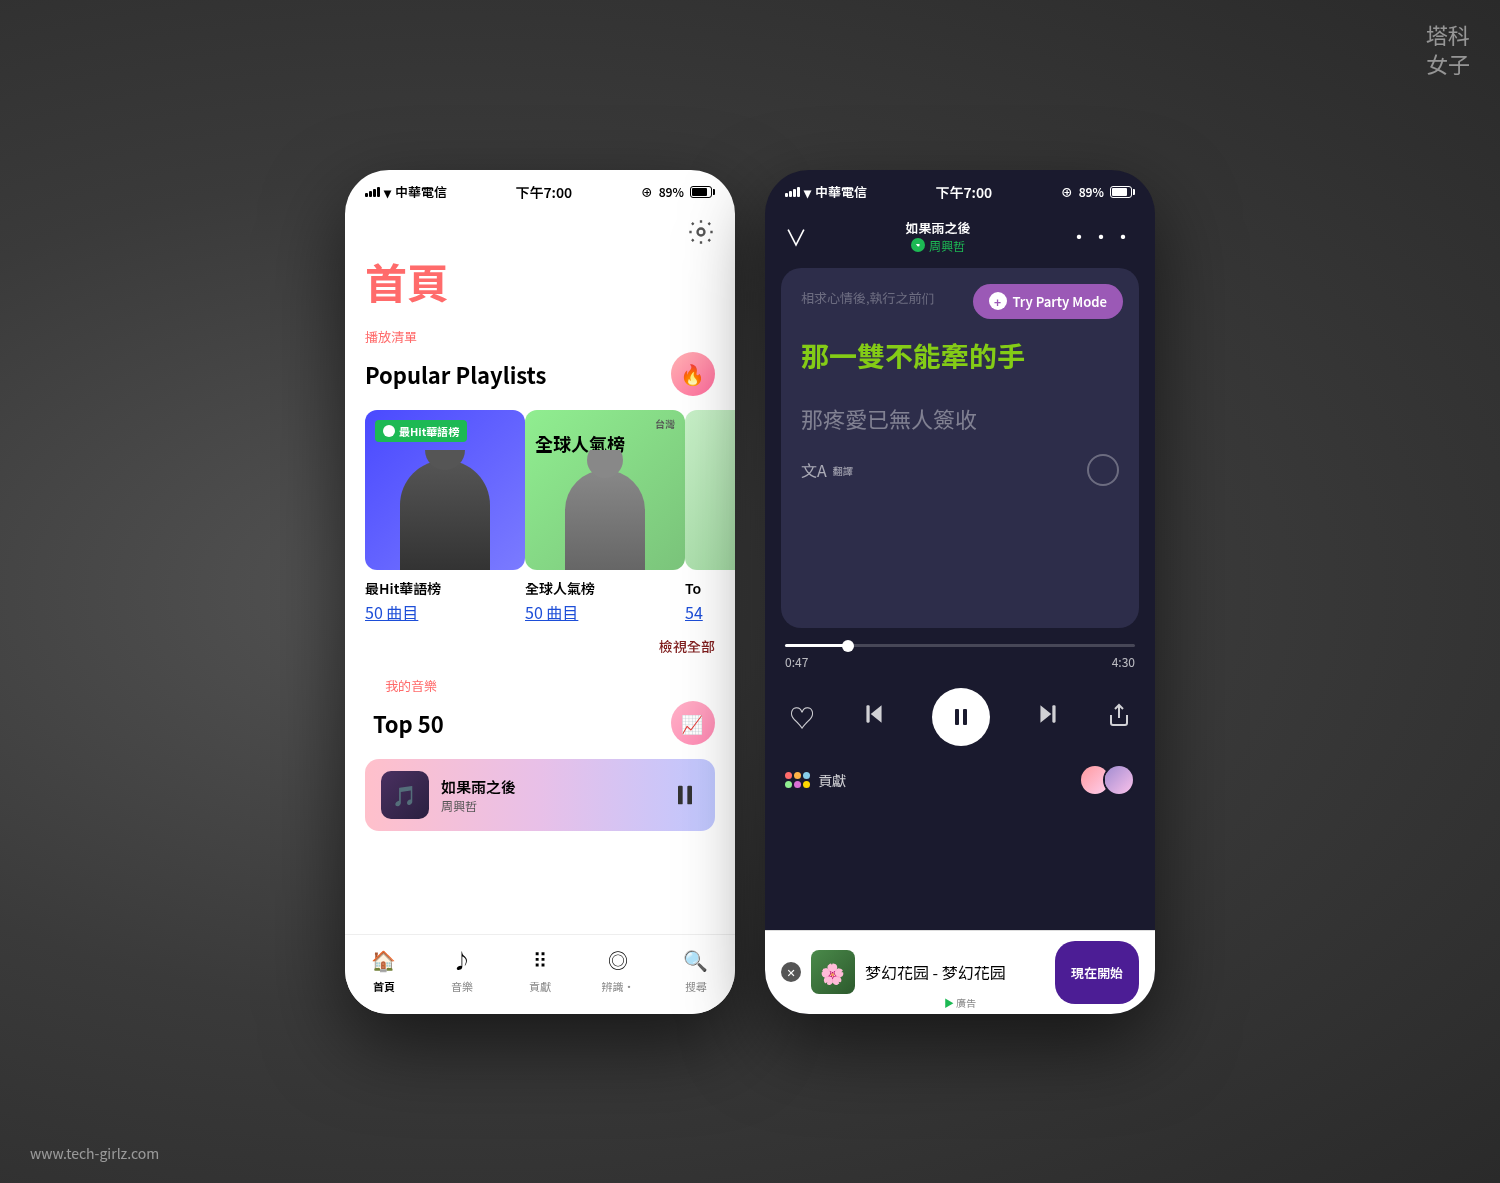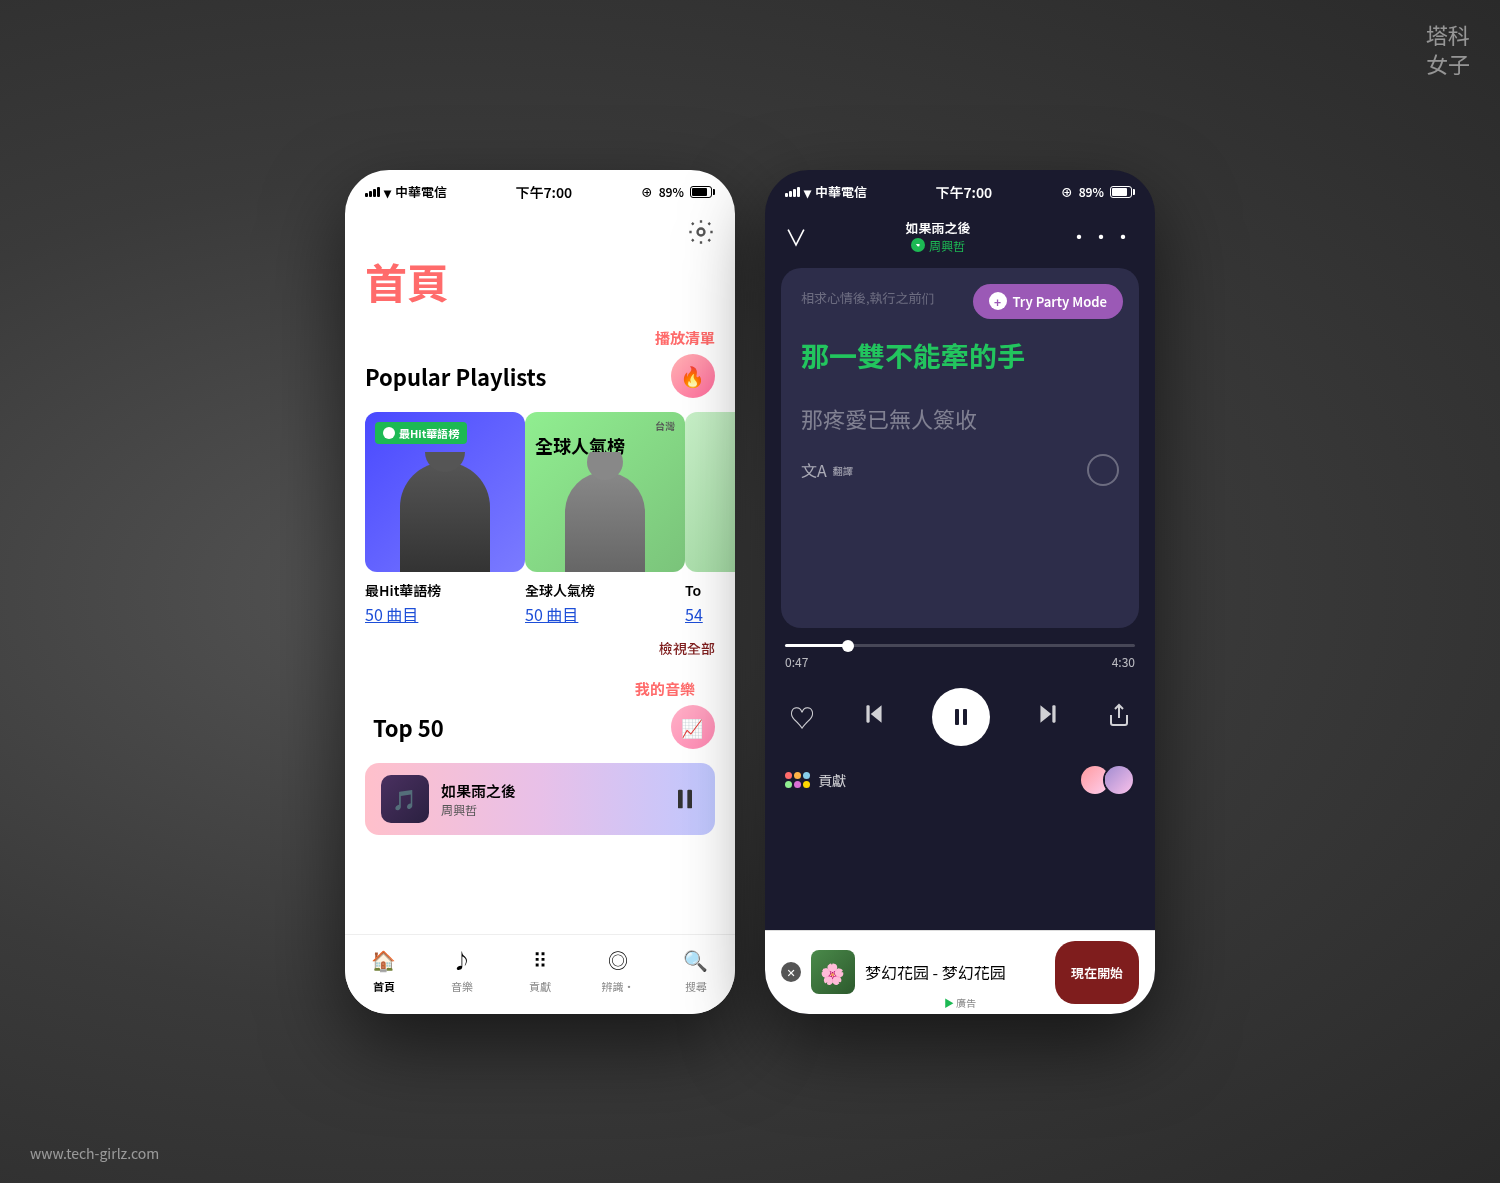--- a/index.html
+++ b/index.html
@@ -128,24 +128,23 @@
       padding: 4px 20px 16px;
     }
     .home-title-text {
       font-size: 42px;
       font-weight: 700;
       color: #ff6b6b;
     }
 
     .section-label {
       color: #ff6b6b;
-      font-size: 15px;
-      font-weight: 700;
+      font-size: 13px;
+      font-weight: 400;
       padding: 0 20px 6px;
-      text-align: right;
     }
 
     .section-header {
       display: flex;
       justify-content: space-between;
       align-items: center;
       padding: 0 20px 14px;
     }
     .section-title {
       font-size: 22px;
@@ -391,21 +390,21 @@
 
     .lyrics-prev {
       font-size: 13px;
       color: rgba(255,255,255,0.3);
       margin-bottom: 30px;
       line-height: 1.5;
     }
     .lyrics-current {
       font-size: 28px;
       font-weight: 700;
-      color: #22c55e;
+      color: #84cc16;
       margin-bottom: 30px;
       line-height: 1.3;
     }
     .lyrics-next {
       font-size: 22px;
       color: rgba(255,255,255,0.4);
       line-height: 1.4;
     }
 
     .lyrics-footer {
@@ -545,21 +544,21 @@
       display: flex; align-items: center; justify-content: center;
       flex-shrink: 0;
       font-size: 20px;
     }
     .ad-title {
       flex: 1;
       font-size: 16px;
       color: #000;
     }
     .ad-cta {
-      background: #7f1d1d;
+      background: #4c1d95;
       color: #fff;
       border-radius: 20px;
       padding: 22px 16px;
       font-size: 13px;
       font-weight: 600;
       white-space: nowrap;
       cursor: pointer;
     }
     .ad-label {
       text-align: center;

